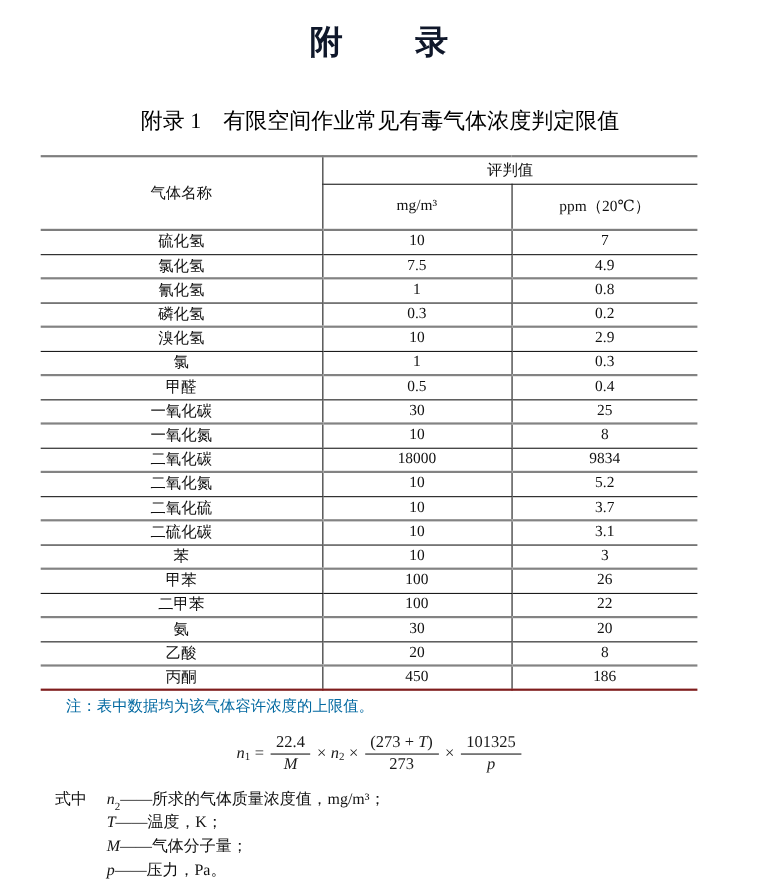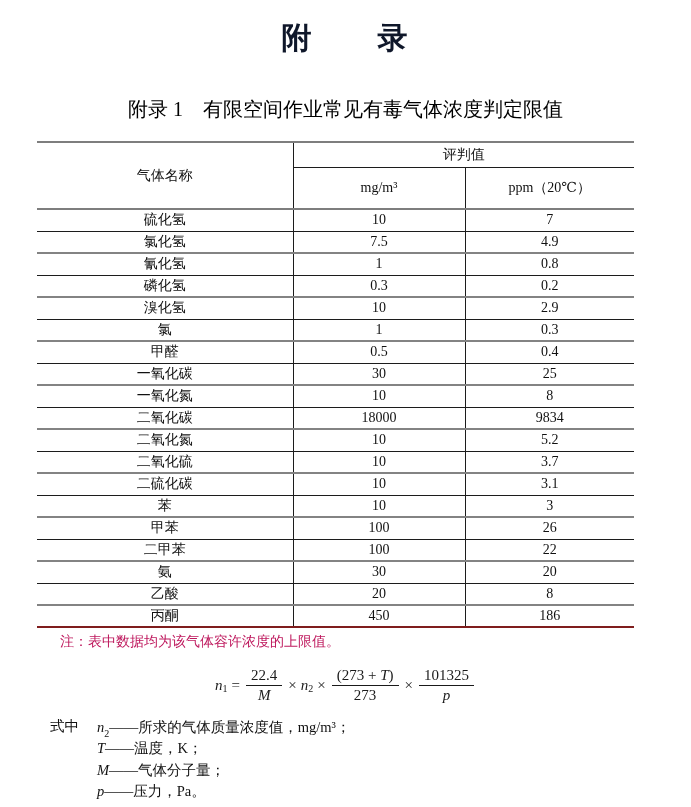--- a/index.html
+++ b/index.html
@@ -51,21 +51,21 @@
   .gas-table thead th.gas-col { border-right: 1px solid #1c1c1c; border-bottom: 2px solid #7e7e7e; }
   .gas-table thead th.judg-col { border-bottom: 1px solid #1c1c1c; }
   .gas-table thead tr.h2 th.bl { border-left: 1px solid #1c1c1c; }
   .gas-table tbody td { height: 22px; border-bottom: 1px solid #1c1c1c; }
   .gas-table tbody tr:nth-child(even) td { border-bottom: 2px solid #838383; }
   .gas-table tbody tr:last-child td { border-bottom: none; }
   .gas-table tbody td.bl { border-left: 1px solid #1c1c1c; }
   .table-note {
     margin: 5px 0 0 60px;
     font-size: 14px;
-    color: #be185d;
+    color: #0369a1;
   }
   .formula-wrap {
     margin-top: 16px;
     text-align: center;
   }
   .formula {
     display: inline-flex;
     align-items: center;
     font-size: 15px;
     color: #1a1a1a;

